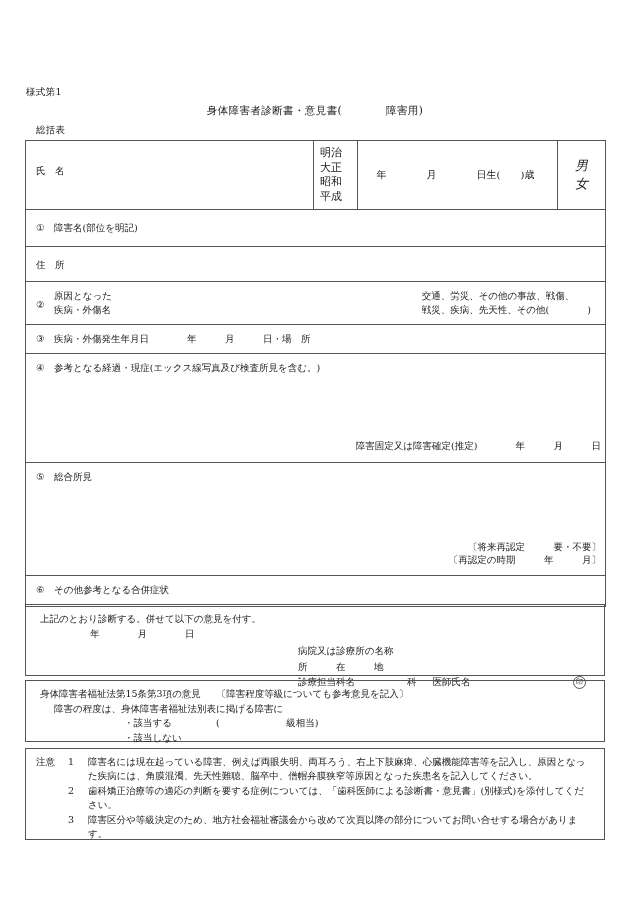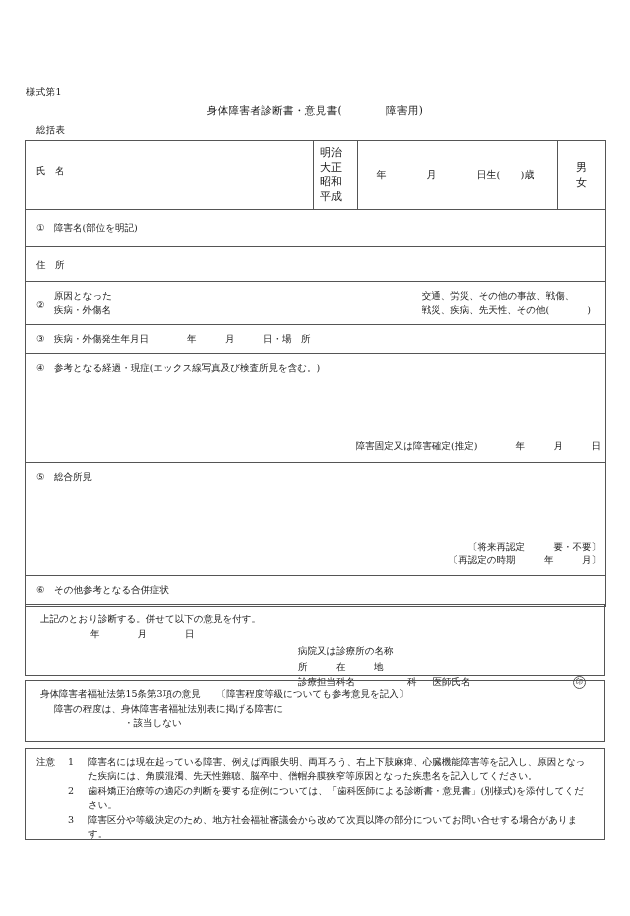--- a/index.html
+++ b/index.html
@@ -92,22 +92,23 @@
   .dob-line {
     position: absolute;
     left: 0; right: 4px;
     top: 50%;
     transform: translateY(-50%);
     white-space: nowrap;
   }
   .sex-col {
     width: 48px;
     text-align: center;
-    font-size: 11px;
-    position: relative;
+    font-size: 13px;
+    position: relative;
+    font-style: italic;
   }
   .sex-line {
     position: absolute;
     left: 0; right: 0;
     top: 50%;
     transform: translateY(-50%);
     letter-spacing: 6px;
     padding-left: 6px;
   }
   .two-col-wrap {
@@ -315,20 +316,23 @@
       </div>
     </div>
   </div>
 
   <div class="blk" style="top:680px; height:62px;">
     <div class="blk-inner" style="padding-top:6px">
       <div>
         <span>身体障害者福祉法第15条第3項の意見</span><span style="display:inline-block;width:16px"></span><span>〔障害程度等級についても参考意見を記入〕</span>
       </div>
       <div class="ind1">障害の程度は、身体障害者福祉法別表に掲げる障害に</div>
+      <div class="ind3">
+        <span>・該当する</span><span style="display:inline-block;width:44px"></span><span>(　　　　　　　級相当)</span>
+      </div>
       <div class="ind3">・該当しない</div>
     </div>
   </div>
 
   <div class="blk" style="top:748px; height:92px;">
     <div class="blk-inner" style="padding:6px 12px 6px 10px">
       <div class="note-tbl">
         <div class="note-row">
           <div class="note-head">注意</div>
           <div class="note-num">1</div>

